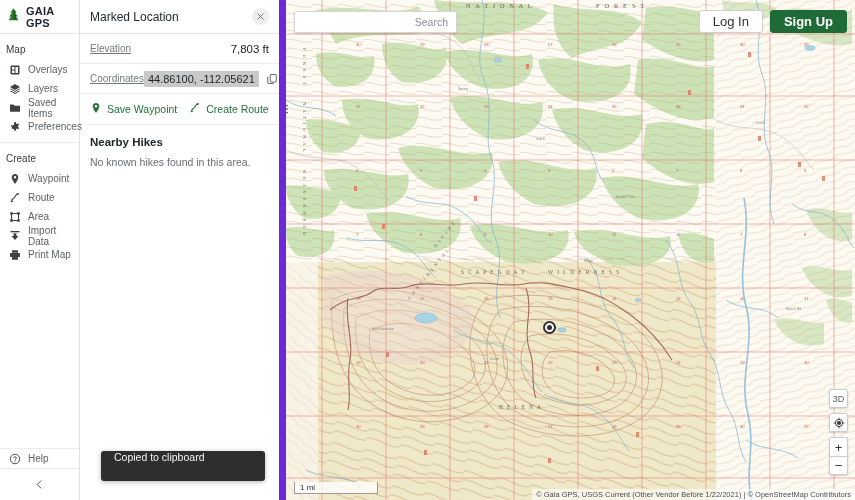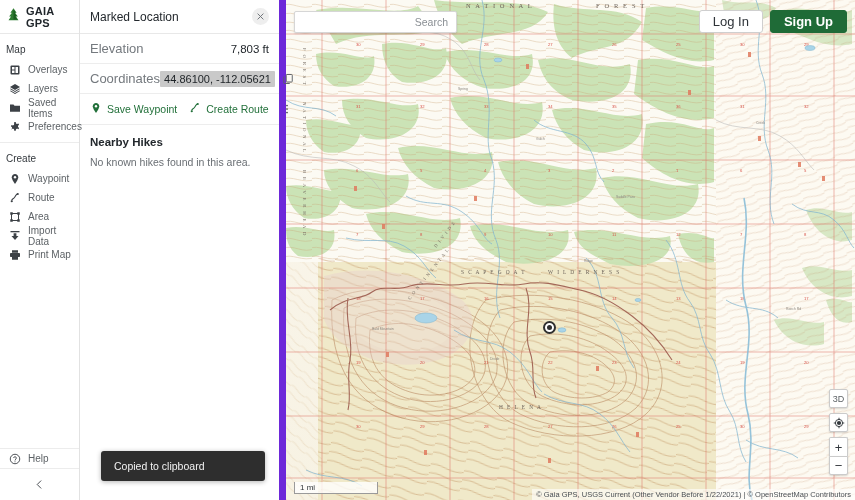--- a/index.html
+++ b/index.html
@@ -57,21 +57,21 @@
   .panel-title { font-size: 12px; color: #23282d; font-weight: normal; }
   .close-btn {
     width: 17px; height: 17px; border-radius: 50%; background: #eeeeee;
     display: flex; align-items: center; justify-content: center;
     cursor: pointer; color: #7b8085; font-size: 11px; line-height: 1;
   }
   .row {
     display: flex; align-items: center; justify-content: space-between;
     padding: 0 10px; height: 30px; border-bottom: 1px solid #ededed;
   }
-  .row-label { font-size: 13px; color: #74797e; }
+  .row-label { font-size: 10px; color: #74797e; text-decoration: underline; }
   .row-value { font-size: 11.5px; color: #23282d; }
   .coord-wrap { display: flex; align-items: center; gap: 7px; }
   .coord-value {
     font-size: 11px; color: #1d2226; background: #c9c9c9;
     padding: 2px 4px; border-radius: 1px; white-space: nowrap;
   }
   .copy-ico { cursor: pointer; color: #63686d; display: flex; }
   .actions {
     display: flex; align-items: center; padding: 8px 10px;
     border-bottom: 1px solid #ededed; gap: 12px;
@@ -81,21 +81,21 @@
     font-size: 10.5px; color: #22703a; cursor: pointer; white-space: nowrap;
   }
   .kebab { margin-left: auto; cursor: pointer; color: #3e4347; display: flex; padding-right: 2px;}
   .section-head { padding: 11px 10px 5px 10px; font-size: 11.5px; font-weight: bold; color: #23282d; }
   .section-body { padding: 3px 10px; font-size: 10.5px; color: #6a6f74; }
 
   
   .toast {
     position: absolute; left: 101px; bottom: 19px;
     width: 164px; height: 30px; background: #2e2e2e; border-radius: 3px;
-    display: flex; align-items: center; padding: 0 13px;
+    display: flex; padding: 0 13px;
     color: #f2f2f2; font-size: 10.5px; z-index: 60;
     box-shadow: 0 1px 5px rgba(0,0,0,.3);
   }
 
   
   .map {
     position: relative; flex: 1 1 auto; height: 500px; overflow: hidden;
     background: #f6f1e4;
   }
   .map-canvas { position: absolute; inset: 0; }

